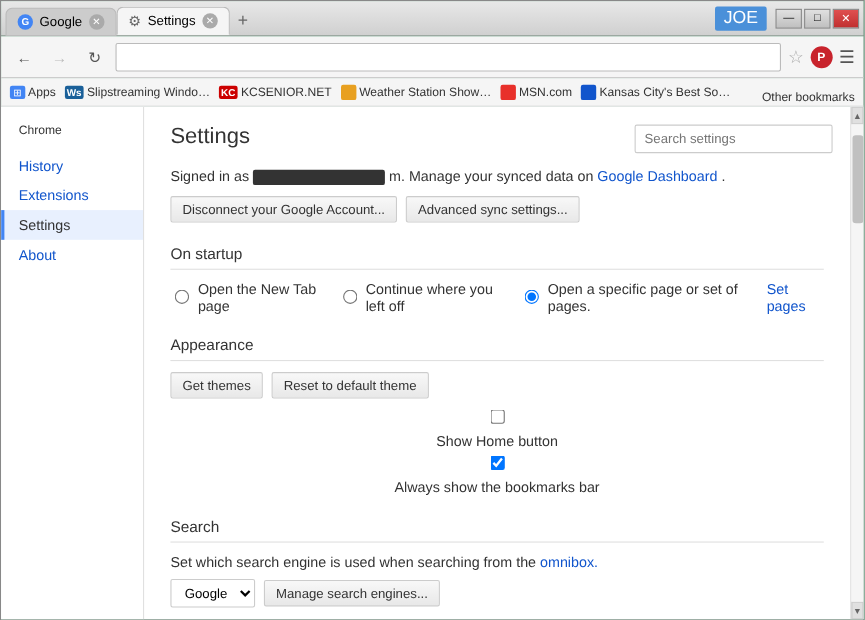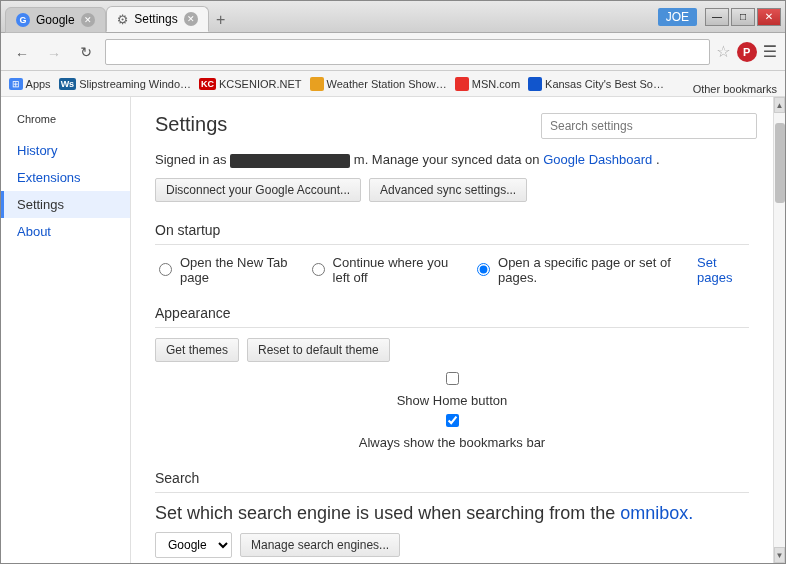--- a/index.html
+++ b/index.html
@@ -12,21 +12,21 @@
     .title-bar { background: linear-gradient(to bottom, #e8e8e8, #d0d0d0); height: 32px; display: flex; align-items: center; padding: 0 4px; border-bottom: 1px solid #aaa; flex-shrink: 0; }
     .tab-bar { display: flex; align-items: flex-end; height: 100%; flex: 1; }
     .tab { display: flex; align-items: center; padding: 0 10px; height: 26px; border-radius: 6px 6px 0 0; font-size: 12px; gap: 6px; cursor: pointer; }
     .tab.active { background: #f5f5f5; border: 1px solid #bbb; border-bottom: 1px solid #f5f5f5; }
     .tab.inactive { background: #ccc; border: 1px solid #bbb; margin-bottom: -1px; }
     .tab-close { width: 14px; height: 14px; border-radius: 50%; background: #aaa; display: flex; align-items: center; justify-content: center; font-size: 9px; color: #fff; cursor: pointer; }
     .new-tab-btn { width: 24px; height: 24px; display: flex; align-items: center; justify-content: center; font-size: 16px; color: #666; cursor: pointer; }
     .window-controls { display: flex; align-items: center; gap: 2px; }
     .win-btn { width: 24px; height: 18px; display: flex; align-items: center; justify-content: center; font-size: 10px; border: 1px solid #888; background: linear-gradient(to bottom, #e0e0e0, #c0c0c0); cursor: pointer; }
     .win-btn.close { background: linear-gradient(to bottom, #e05050, #c03030); color: white; }
-    .user-btn { background: #4a90d9; color: white; padding: 2px 8px; font-size: 12px; border-radius: 2px; margin-right: 6px; }
+    .user-btn { background: #4a90d9; color: white; padding: 2px 8px; font-size: 16px; border-radius: 2px; margin-right: 6px; }
 
     
     .nav-bar { background: #f5f5f5; height: 38px; display: flex; align-items: center; padding: 0 8px; gap: 6px; border-bottom: 1px solid #ccc; flex-shrink: 0; }
     .nav-btn { width: 26px; height: 26px; display: flex; align-items: center; justify-content: center; border-radius: 50%; background: transparent; border: none; cursor: pointer; color: #555; font-size: 14px; }
     .nav-btn.disabled { color: #bbb; cursor: default; }
     .address-bar { flex: 1; height: 26px; border: 1px solid #bbb; border-radius: 2px; padding: 0 8px; font-size: 12px; background: white; display: flex; align-items: center; }
     .address-bar input { border: none; outline: none; width: 100%; font-size: 12px; }
     .nav-right { display: flex; align-items: center; gap: 6px; }
     .star-btn { color: #aaa; font-size: 16px; cursor: pointer; }
     .pinterest-btn { width: 20px; height: 20px; border-radius: 50%; background: #c8232c; display: flex; align-items: center; justify-content: center; color: white; font-size: 11px; font-weight: bold; cursor: pointer; }
@@ -43,21 +43,21 @@
 
     
     .sidebar { width: 130px; background: white; padding: 16px 0; flex-shrink: 0; border-right: 1px solid #e0e0e0; }
     .sidebar-title { font-size: 11px; color: #333; padding: 0 16px 12px; font-weight: normal; }
     .sidebar-item { padding: 6px 16px; font-size: 13px; color: #1155cc; cursor: pointer; }
     .sidebar-item.active { background: #e8f0fe; color: #333; font-weight: normal; border-left: 3px solid #4285f4; padding-left: 13px; color: #333; }
 
     
     .settings-content { flex: 1; padding: 16px 24px; overflow-y: auto; position: relative; }
     .settings-title { font-size: 20px; font-weight: normal; color: #333; margin-bottom: 16px; }
-    .search-settings { position: absolute; top: 16px; right: 16px; width: 216px; height: 26px; border: 1px solid #ccc; border-radius: 2px; padding: 1px 8px; font-size: 12px; color: #999; outline: none; }
+    .search-settings { position: absolute; top: 16px; right: 16px; width: 180px; height: 26px; border: 1px solid #ccc; border-radius: 2px; padding: 1px 8px; font-size: 12px; color: #999; outline: none; }
 
     
     .section { margin-bottom: 20px; }
     .section-title { font-size: 14px; color: #333; font-weight: normal; margin-bottom: 10px; border-bottom: 1px solid #e0e0e0; padding-bottom: 6px; }
 
     
     .signin-text { font-size: 13px; color: #333; margin-bottom: 10px; }
     .signin-text a { color: #1155cc; text-decoration: none; }
     .signed-in-email { display: inline-block; width: 120px; height: 14px; background: #333; border-radius: 2px; vertical-align: middle; }
     .btn-row { display: flex; gap: 8px; margin-top: 8px; }
@@ -68,21 +68,21 @@
     .radio-item { display: flex; align-items: center; gap: 8px; font-size: 13px; color: #333; }
     .radio-item input[type="radio"] { margin: 0; }
     .radio-item a { color: #1155cc; text-decoration: none; }
 
     
     .appearance-btns { display: flex; gap: 8px; margin-bottom: 10px; }
     .checkbox-item { display: flex; align-items: center; gap: 8px; font-size: 13px; color: #333; margin-bottom: 6px; flex-direction: column; }
     .checkbox-item input[type="checkbox"] { margin: 0; }
 
     
-    .search-desc { font-size: 18px; color: #333; margin-bottom: 8px; }
+    .search-desc { font-size: 13px; color: #333; margin-bottom: 8px; }
     .search-desc a { color: #1155cc; text-decoration: none; }
     .search-row { display: flex; gap: 8px; align-items: center; }
     .select-dropdown { padding: 4px 8px; border: 1px solid #ccc; border-radius: 2px; font-size: 12px; background: white; cursor: pointer; }
 
     
     .scrollbar { width: 12px; background: #f5f5f5; border-left: 1px solid #ddd; display: flex; flex-direction: column; align-items: center; flex-shrink: 0; }
     .scroll-up, .scroll-down { width: 100%; height: 16px; display: flex; align-items: center; justify-content: center; font-size: 8px; color: #666; cursor: pointer; background: #e0e0e0; border: 1px solid #ccc; }
     .scroll-track { flex: 1; width: 100%; background: #f5f5f5; position: relative; }
     .scroll-thumb { width: 10px; height: 80px; background: #c0c0c0; border-radius: 3px; position: absolute; top: 10px; left: 1px; }
 

